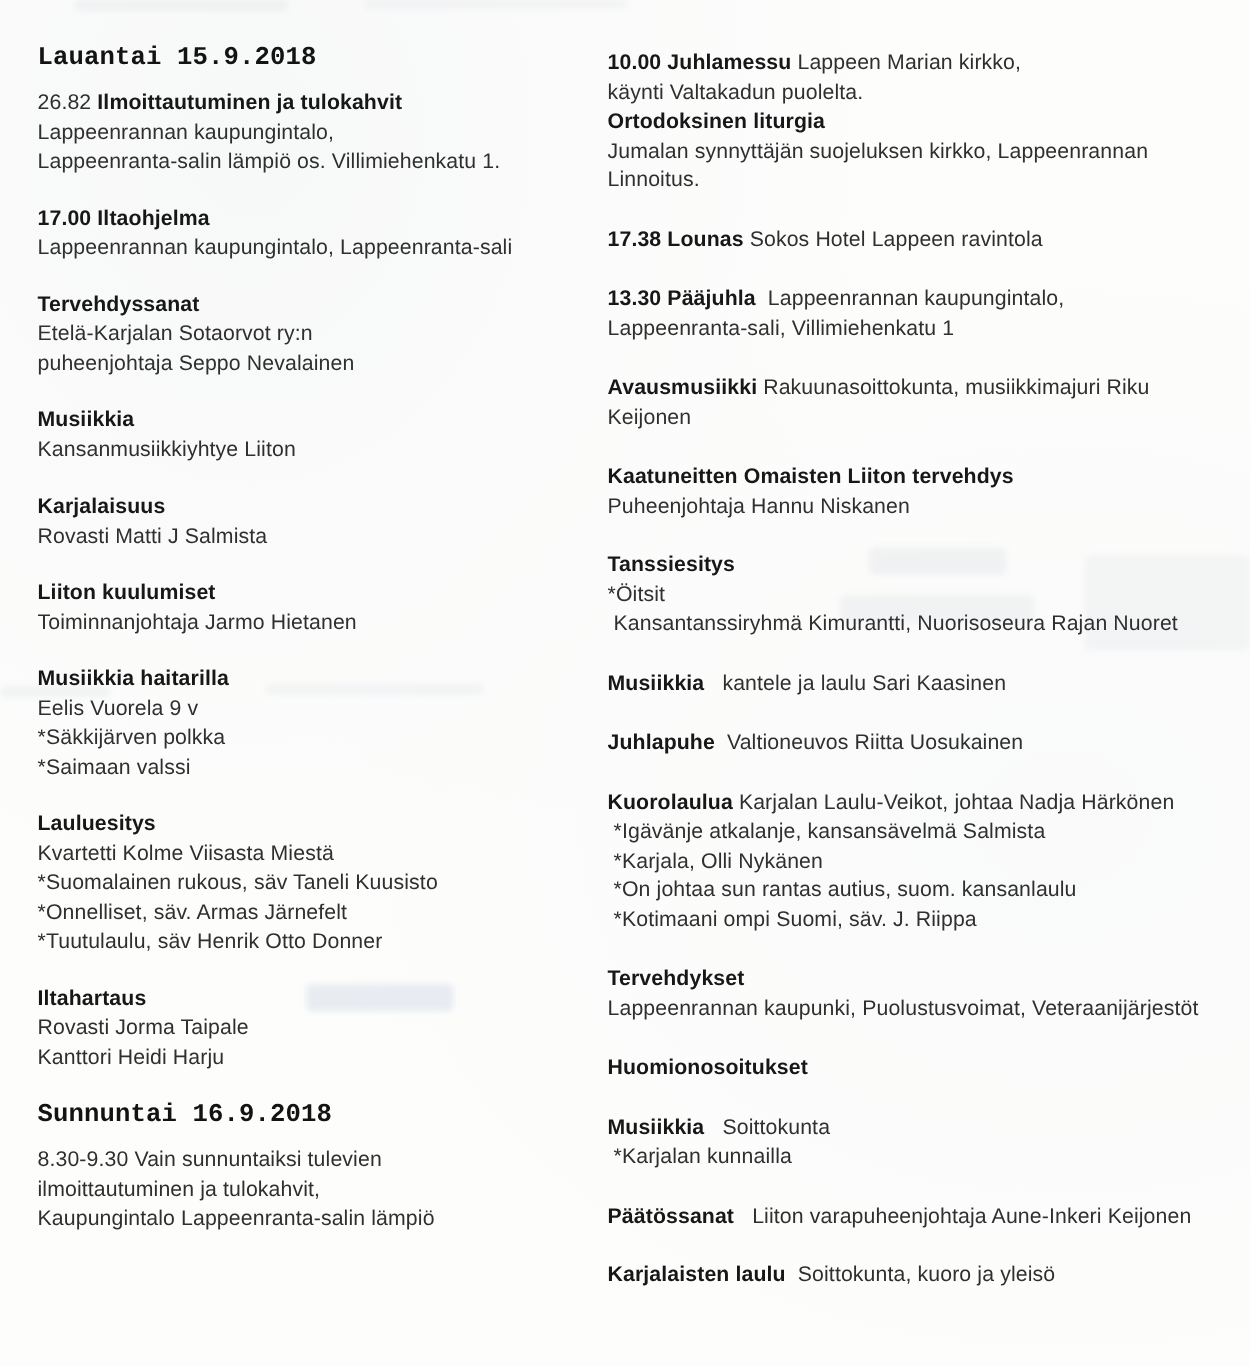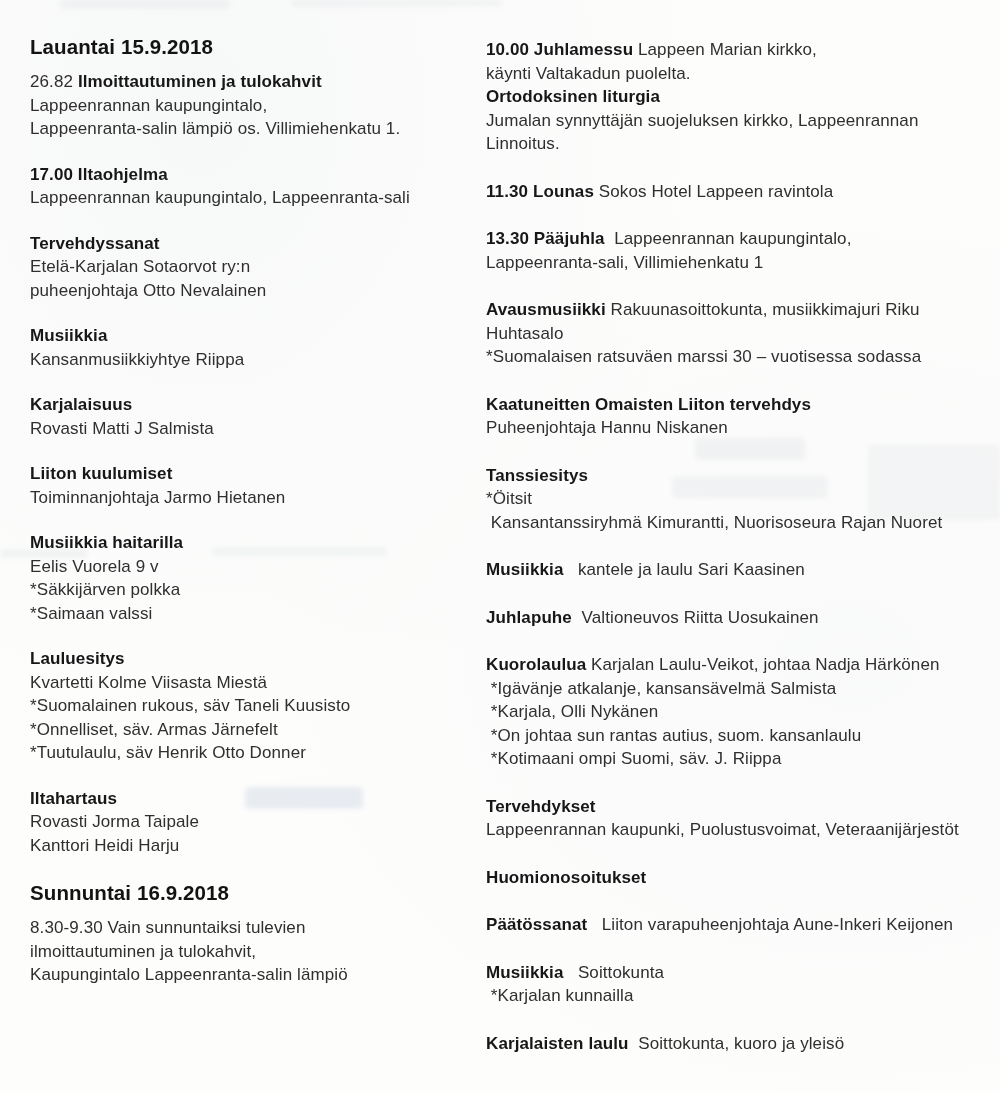--- a/index.html
+++ b/index.html
@@ -15,21 +15,21 @@
     background:
       radial-gradient(ellipse at 20% 10%, rgba(235,238,240,0.35), rgba(255,255,255,0) 45%),
       radial-gradient(ellipse at 85% 60%, rgba(240,242,244,0.3), rgba(255,255,255,0) 50%),
       #fdfdfc;
   }
   .col { position: absolute; }
   .col-left  { left: 30px; top: 33px; width: 445px; }
   .col-right { left: 486px; top: 38px; width: 510px; }
   .block { margin: 0 0 22px 0; }
   .col-right .block { margin-bottom: 24px; }
-  .block.day-heading { margin-bottom: 9px; }
+  .block.day-heading { margin-bottom: 9px; font-family: Liberation Mono, monospace; }
   .line {
     font-size: 17px;
     line-height: 23.5px;
     color: #2f2f2f;
     white-space: pre;
     letter-spacing: 0.1px;
   }
   .day-heading .line {
     font-size: 20.5px;
     line-height: 28px;
@@ -68,25 +68,25 @@
         <div class="line"><span class="seg">Lappeenrannan kaupungintalo,</span></div>
         <div class="line"><span class="seg">Lappeenranta-salin lämpiö os. Villimiehenkatu 1.</span></div>
       </div>
       <div class="block">
         <div class="line"><span class="seg bold">17.00 Iltaohjelma</span></div>
         <div class="line"><span class="seg">Lappeenrannan kaupungintalo, Lappeenranta-sali</span></div>
       </div>
       <div class="block">
         <div class="line"><span class="seg bold">Tervehdyssanat</span></div>
         <div class="line"><span class="seg">Etelä-Karjalan Sotaorvot ry:n</span></div>
-        <div class="line"><span class="seg">puheenjohtaja Otto Nevalainen</span></div>
+        <div class="line"><span class="seg">puheenjohtaja Seppo Nevalainen</span></div>
       </div>
       <div class="block">
         <div class="line"><span class="seg bold">Musiikkia</span></div>
-        <div class="line"><span class="seg">Kansanmusiikkiyhtye Riippa</span></div>
+        <div class="line"><span class="seg">Kansanmusiikkiyhtye Liiton</span></div>
       </div>
       <div class="block">
         <div class="line"><span class="seg bold">Karjalaisuus</span></div>
         <div class="line"><span class="seg">Rovasti Matti J Salmista</span></div>
       </div>
       <div class="block">
         <div class="line"><span class="seg bold">Liiton kuulumiset</span></div>
         <div class="line"><span class="seg">Toiminnanjohtaja Jarmo Hietanen</span></div>
       </div>
       <div class="block">
@@ -118,30 +118,29 @@
     </div>
   <div class="col col-right">
       <div class="block">
         <div class="line"><span class="seg bold">10.00 Juhlamessu</span><span class="seg"> Lappeen Marian kirkko,</span></div>
         <div class="line"><span class="seg">käynti Valtakadun puolelta.</span></div>
         <div class="line"><span class="seg bold">Ortodoksinen liturgia</span></div>
         <div class="line"><span class="seg">Jumalan synnyttäjän suojeluksen kirkko, Lappeenrannan</span></div>
         <div class="line"><span class="seg">Linnoitus.</span></div>
       </div>
       <div class="block">
-        <div class="line"><span class="seg bold">11.30 Lounas</span><span class="seg"> Sokos Hotel Lappeen ravintola</span></div>
+        <div class="line"><span class="seg bold">17.38 Lounas</span><span class="seg"> Sokos Hotel Lappeen ravintola</span></div>
       </div>
       <div class="block">
         <div class="line"><span class="seg bold">13.30 Pääjuhla</span><span class="seg">  Lappeenrannan kaupungintalo,</span></div>
         <div class="line"><span class="seg">Lappeenranta-sali, Villimiehenkatu 1</span></div>
       </div>
       <div class="block">
         <div class="line"><span class="seg bold">Avausmusiikki</span><span class="seg"> Rakuunasoittokunta, musiikkimajuri Riku</span></div>
-        <div class="line"><span class="seg">Huhtasalo</span></div>
-        <div class="line"><span class="seg">*Suomalaisen ratsuväen marssi 30 – vuotisessa sodassa</span></div>
+        <div class="line"><span class="seg">Keijonen</span></div>
       </div>
       <div class="block">
         <div class="line"><span class="seg bold">Kaatuneitten Omaisten Liiton tervehdys</span></div>
         <div class="line"><span class="seg">Puheenjohtaja Hannu Niskanen</span></div>
       </div>
       <div class="block">
         <div class="line"><span class="seg bold">Tanssiesitys</span></div>
         <div class="line"><span class="seg">*Öitsit</span></div>
         <div class="line"><span class="seg"> Kansantanssiryhmä Kimurantti, Nuorisoseura Rajan Nuoret</span></div>
       </div>
@@ -159,23 +158,23 @@
         <div class="line"><span class="seg"> *Kotimaani ompi Suomi, säv. J. Riippa</span></div>
       </div>
       <div class="block">
         <div class="line"><span class="seg bold">Tervehdykset</span></div>
         <div class="line"><span class="seg">Lappeenrannan kaupunki, Puolustusvoimat, Veteraanijärjestöt</span></div>
       </div>
       <div class="block">
         <div class="line"><span class="seg bold">Huomionosoitukset</span></div>
       </div>
       <div class="block">
-        <div class="line"><span class="seg bold">Päätössanat</span><span class="seg">   Liiton varapuheenjohtaja Aune-Inkeri Keijonen</span></div>
+        <div class="line"><span class="seg bold">Musiikkia</span><span class="seg">   Soittokunta</span></div>
+        <div class="line"><span class="seg"> *Karjalan kunnailla</span></div>
       </div>
       <div class="block">
-        <div class="line"><span class="seg bold">Musiikkia</span><span class="seg">   Soittokunta</span></div>
-        <div class="line"><span class="seg"> *Karjalan kunnailla</span></div>
+        <div class="line"><span class="seg bold">Päätössanat</span><span class="seg">   Liiton varapuheenjohtaja Aune-Inkeri Keijonen</span></div>
       </div>
       <div class="block">
         <div class="line"><span class="seg bold">Karjalaisten laulu</span><span class="seg">  Soittokunta, kuoro ja yleisö</span></div>
       </div>
     </div>
 </div>
 
 </body></html>

